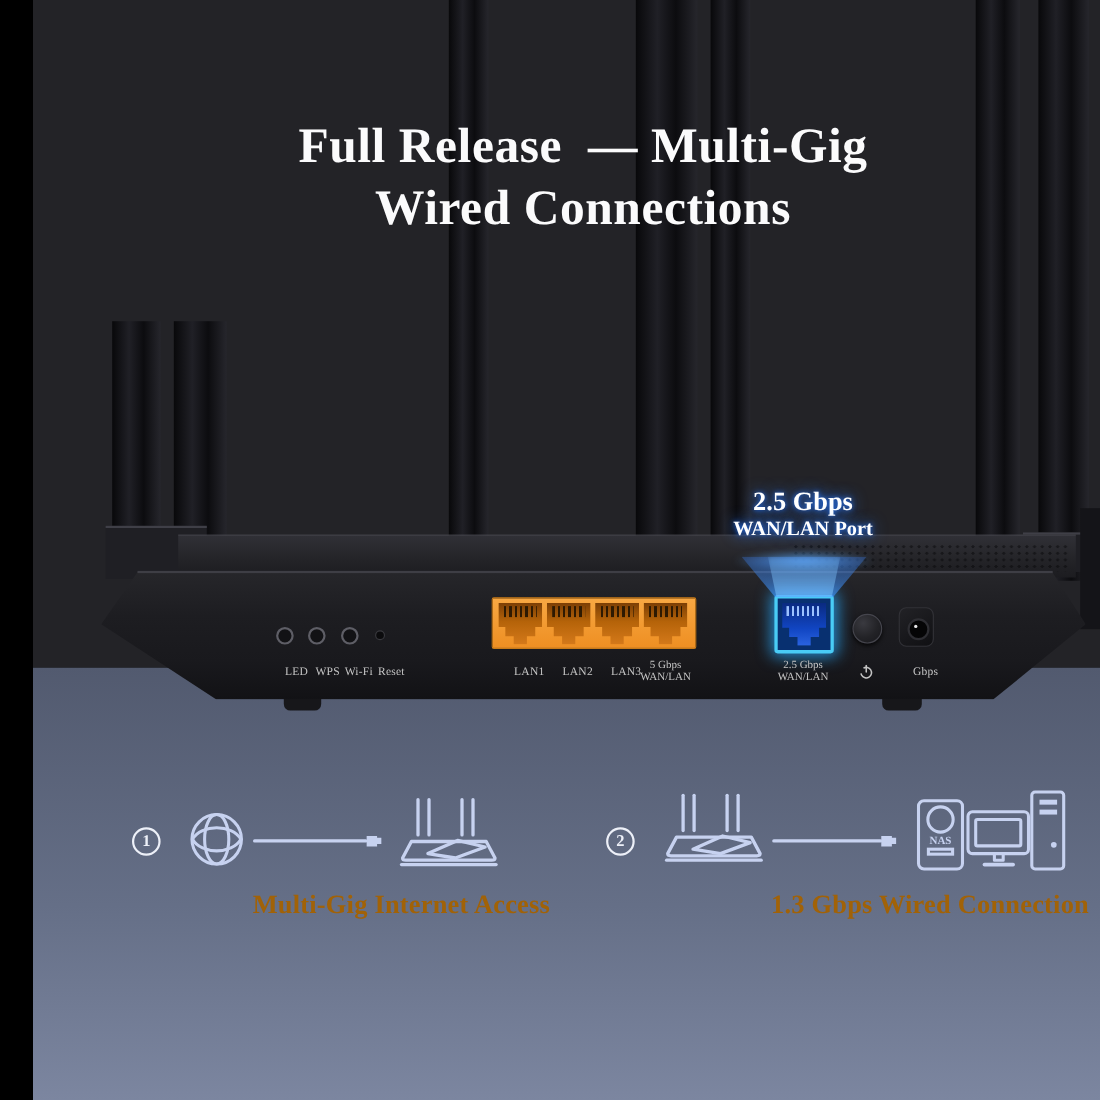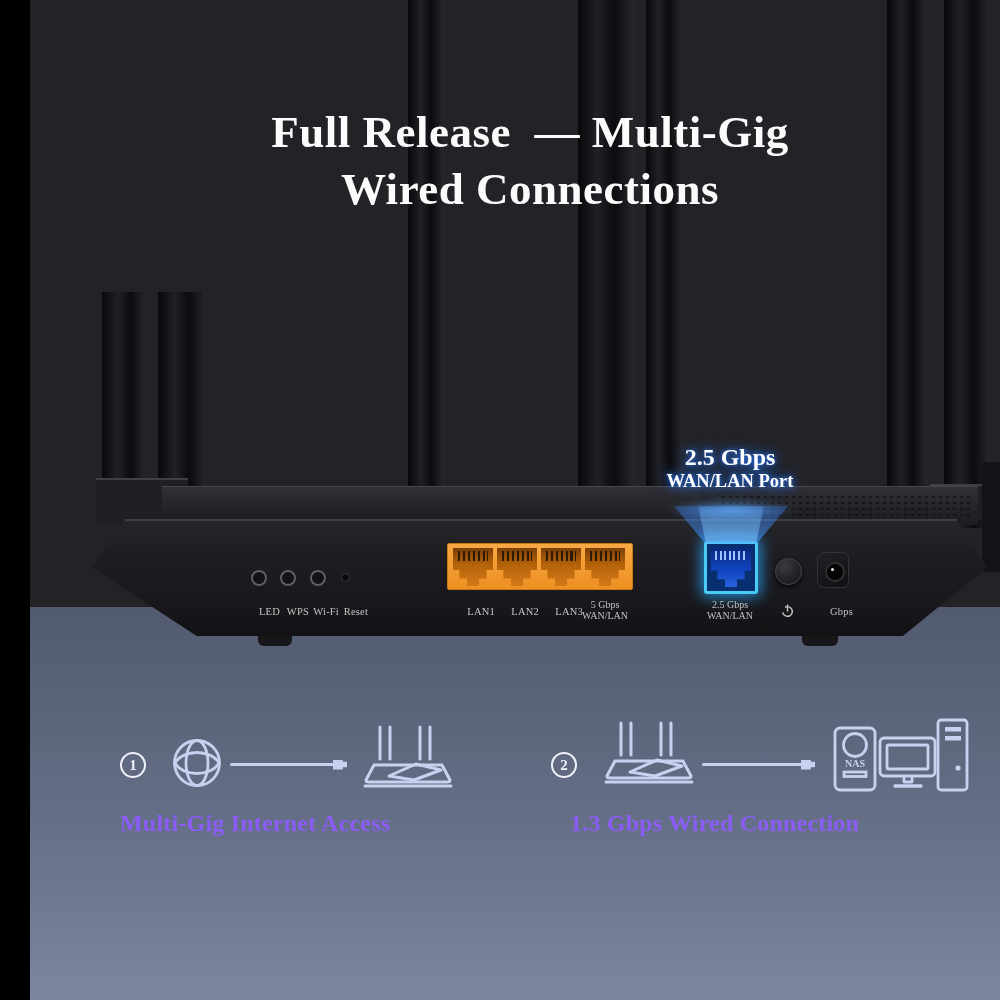--- a/index.html
+++ b/index.html
@@ -82,21 +82,21 @@
     text-shadow:0 0 14px rgba(40,120,255,1),0 0 5px rgba(40,120,255,.9);}
   .callout .c1{font-size:24px;font-weight:700;line-height:28px;}
   .callout .c2{font-size:18.5px;font-weight:700;line-height:21px;}
 
   
   .numcircle{width:26px;height:26px;border-radius:50%;border:2px solid #edf0f8;color:#edf0f8;
     display:flex;align-items:center;justify-content:center;font-size:15px;font-weight:600;z-index:5;box-sizing:border-box;}
   .cable{height:3px;background:#c7d2f0;top:763px;z-index:5;border-radius:2px;}
   .plug{width:14px;height:10px;top:759.5px;background:#c7d2f0;z-index:5;
     clip-path:polygon(0 0,70% 0,70% 22%,100% 22%,100% 78%,70% 78%,70% 100%,0 100%);}
-  .dlabel{top:810px;text-align:left;font-size:24px;font-weight:700;color:#8b5cf6;z-index:5;letter-spacing:.2px;}
+  .dlabel{top:810px;text-align:right;font-size:24px;font-weight:700;color:#a16207;z-index:5;letter-spacing:.2px;}
   .icon-svg{z-index:5;}
 </style>
 </head>
 <body>
 
 <div class="stage">
 
   <div class="abs bg-top"></div>
   <div class="abs bg-bottom"></div>
 

